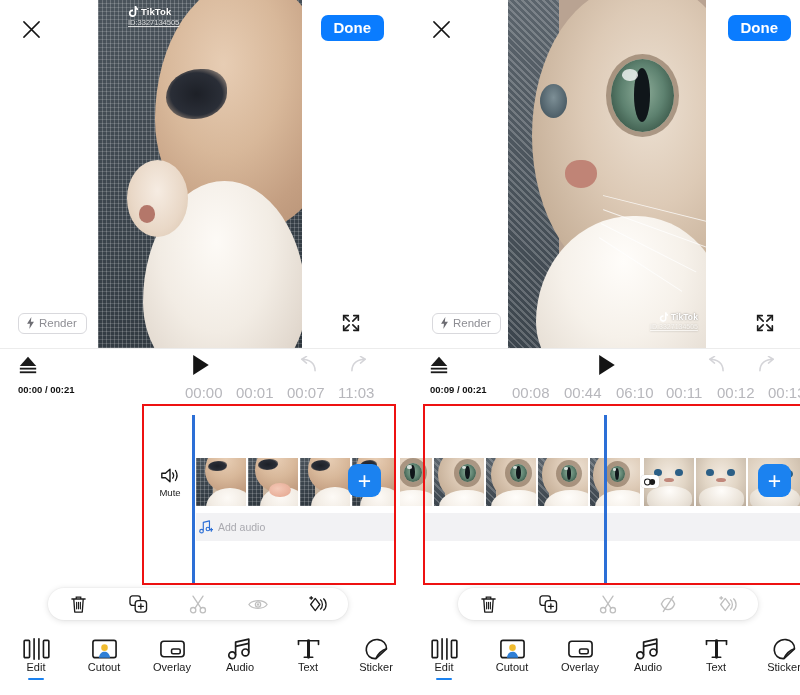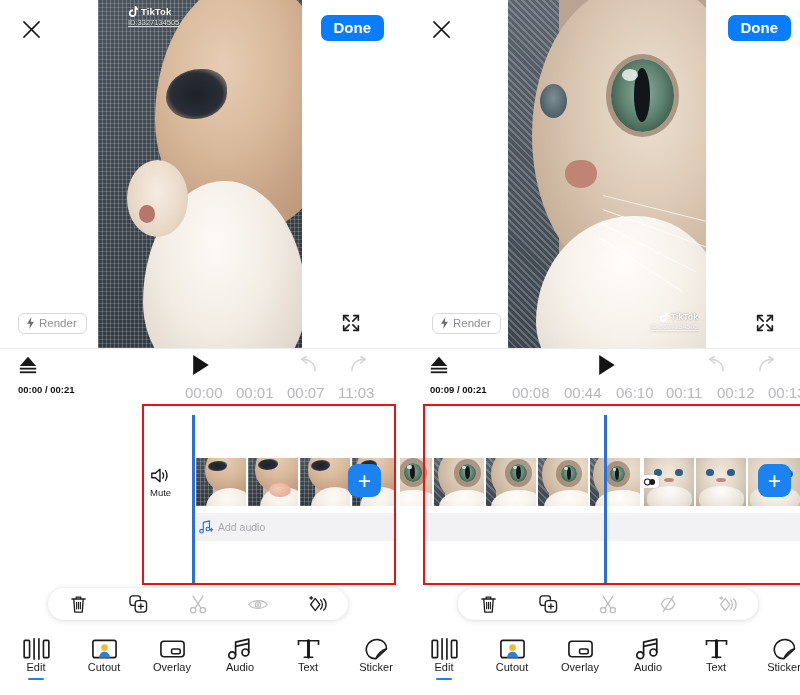--- a/index.html
+++ b/index.html
@@ -169,21 +169,21 @@
     position: absolute; top: 3px; font-size: 15px; color: #b7b7bc; white-space: nowrap;
   }
 
   
   .timeline { position: relative; height: 185px; background: #fff; }
   .redbox {
     position: absolute; border: 2px solid #ee1111; pointer-events: none; z-index: 40;
   }
   .mute-btn {
     position: absolute; left: 150px; top: 64px; width: 40px;
-    display: flex; flex-direction: column; gap: 3px;
+    display: flex; flex-direction: column; align-items: center; gap: 3px;
     cursor: pointer;
   }
   .mute-label { font-size: 9.5px; color: #1b1b1b; }
 
   .clipstrip { position: absolute; overflow: hidden; }
   .thumb { position: absolute; top: 0; height: 48px; overflow: hidden; background:#c8b49f; }
   .thumb .inner { position: absolute; inset: 0; }
   .audio-track {
     position: absolute; background: #f2f2f4;
     display: flex; align-items: center; gap: 5px; padding-left: 2px;

